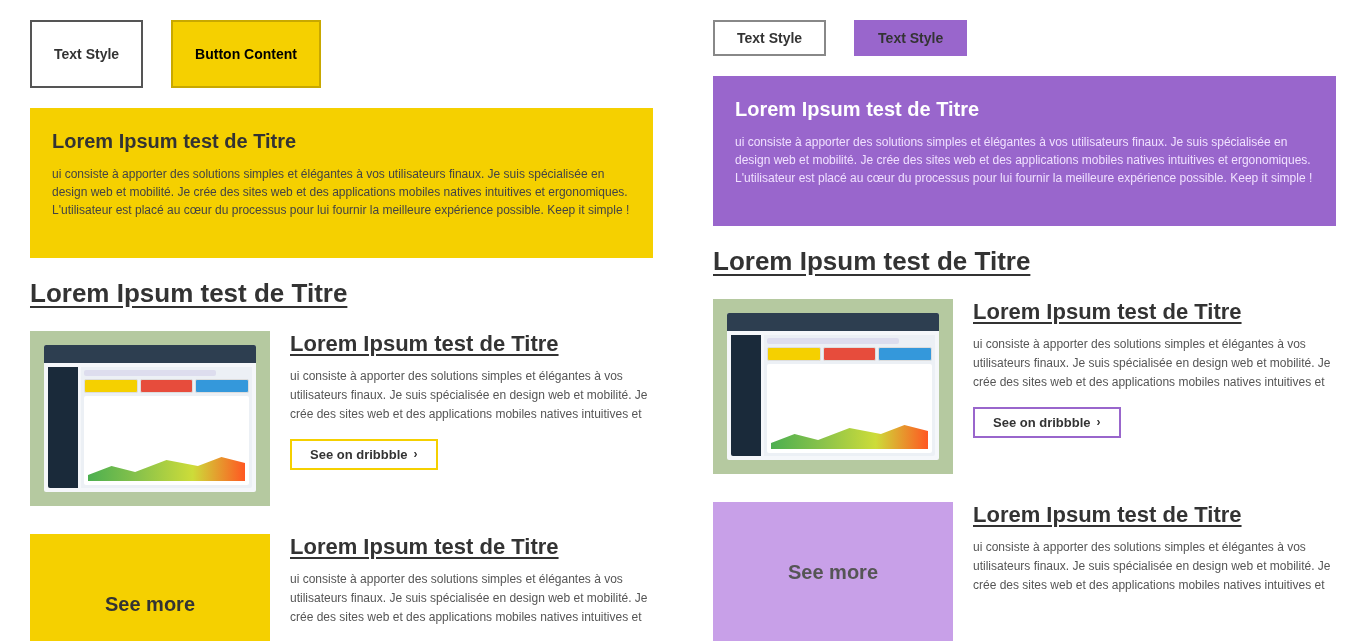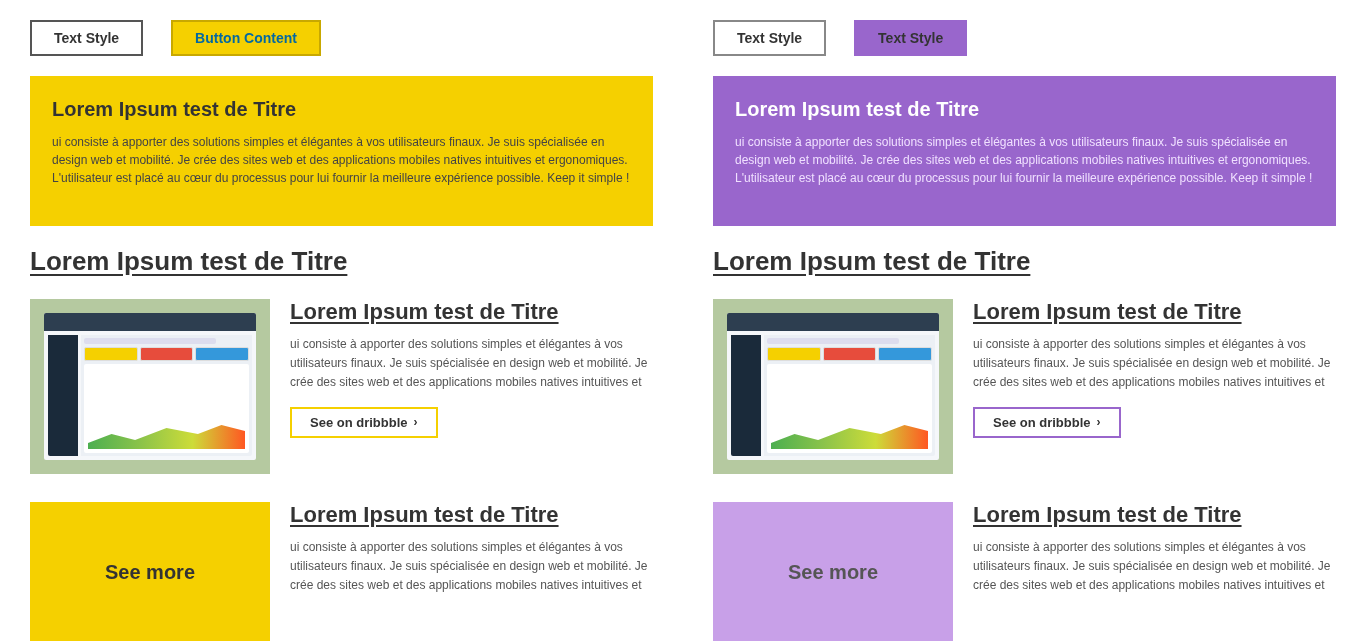--- a/index.html
+++ b/index.html
@@ -34,25 +34,25 @@
       padding: 8px 22px;
       font-size: 14px;
       font-weight: 600;
       cursor: pointer;
       color: #333;
     }
 
     .btn-button-content {
       border: 2px solid #c8a800;
       background: #f5d000;
-      padding: 8px 22px;
+      padding: 24px 22px;
       font-size: 14px;
       font-weight: 600;
       cursor: pointer;
-      color: #0369a1;
+      color: #000000;
     }
 
     .btn-text-style-purple {
       border: 2px solid #888;
       background: #fff;
       padding: 8px 22px;
       font-size: 14px;
       font-weight: 600;
       cursor: pointer;
       color: #333;

